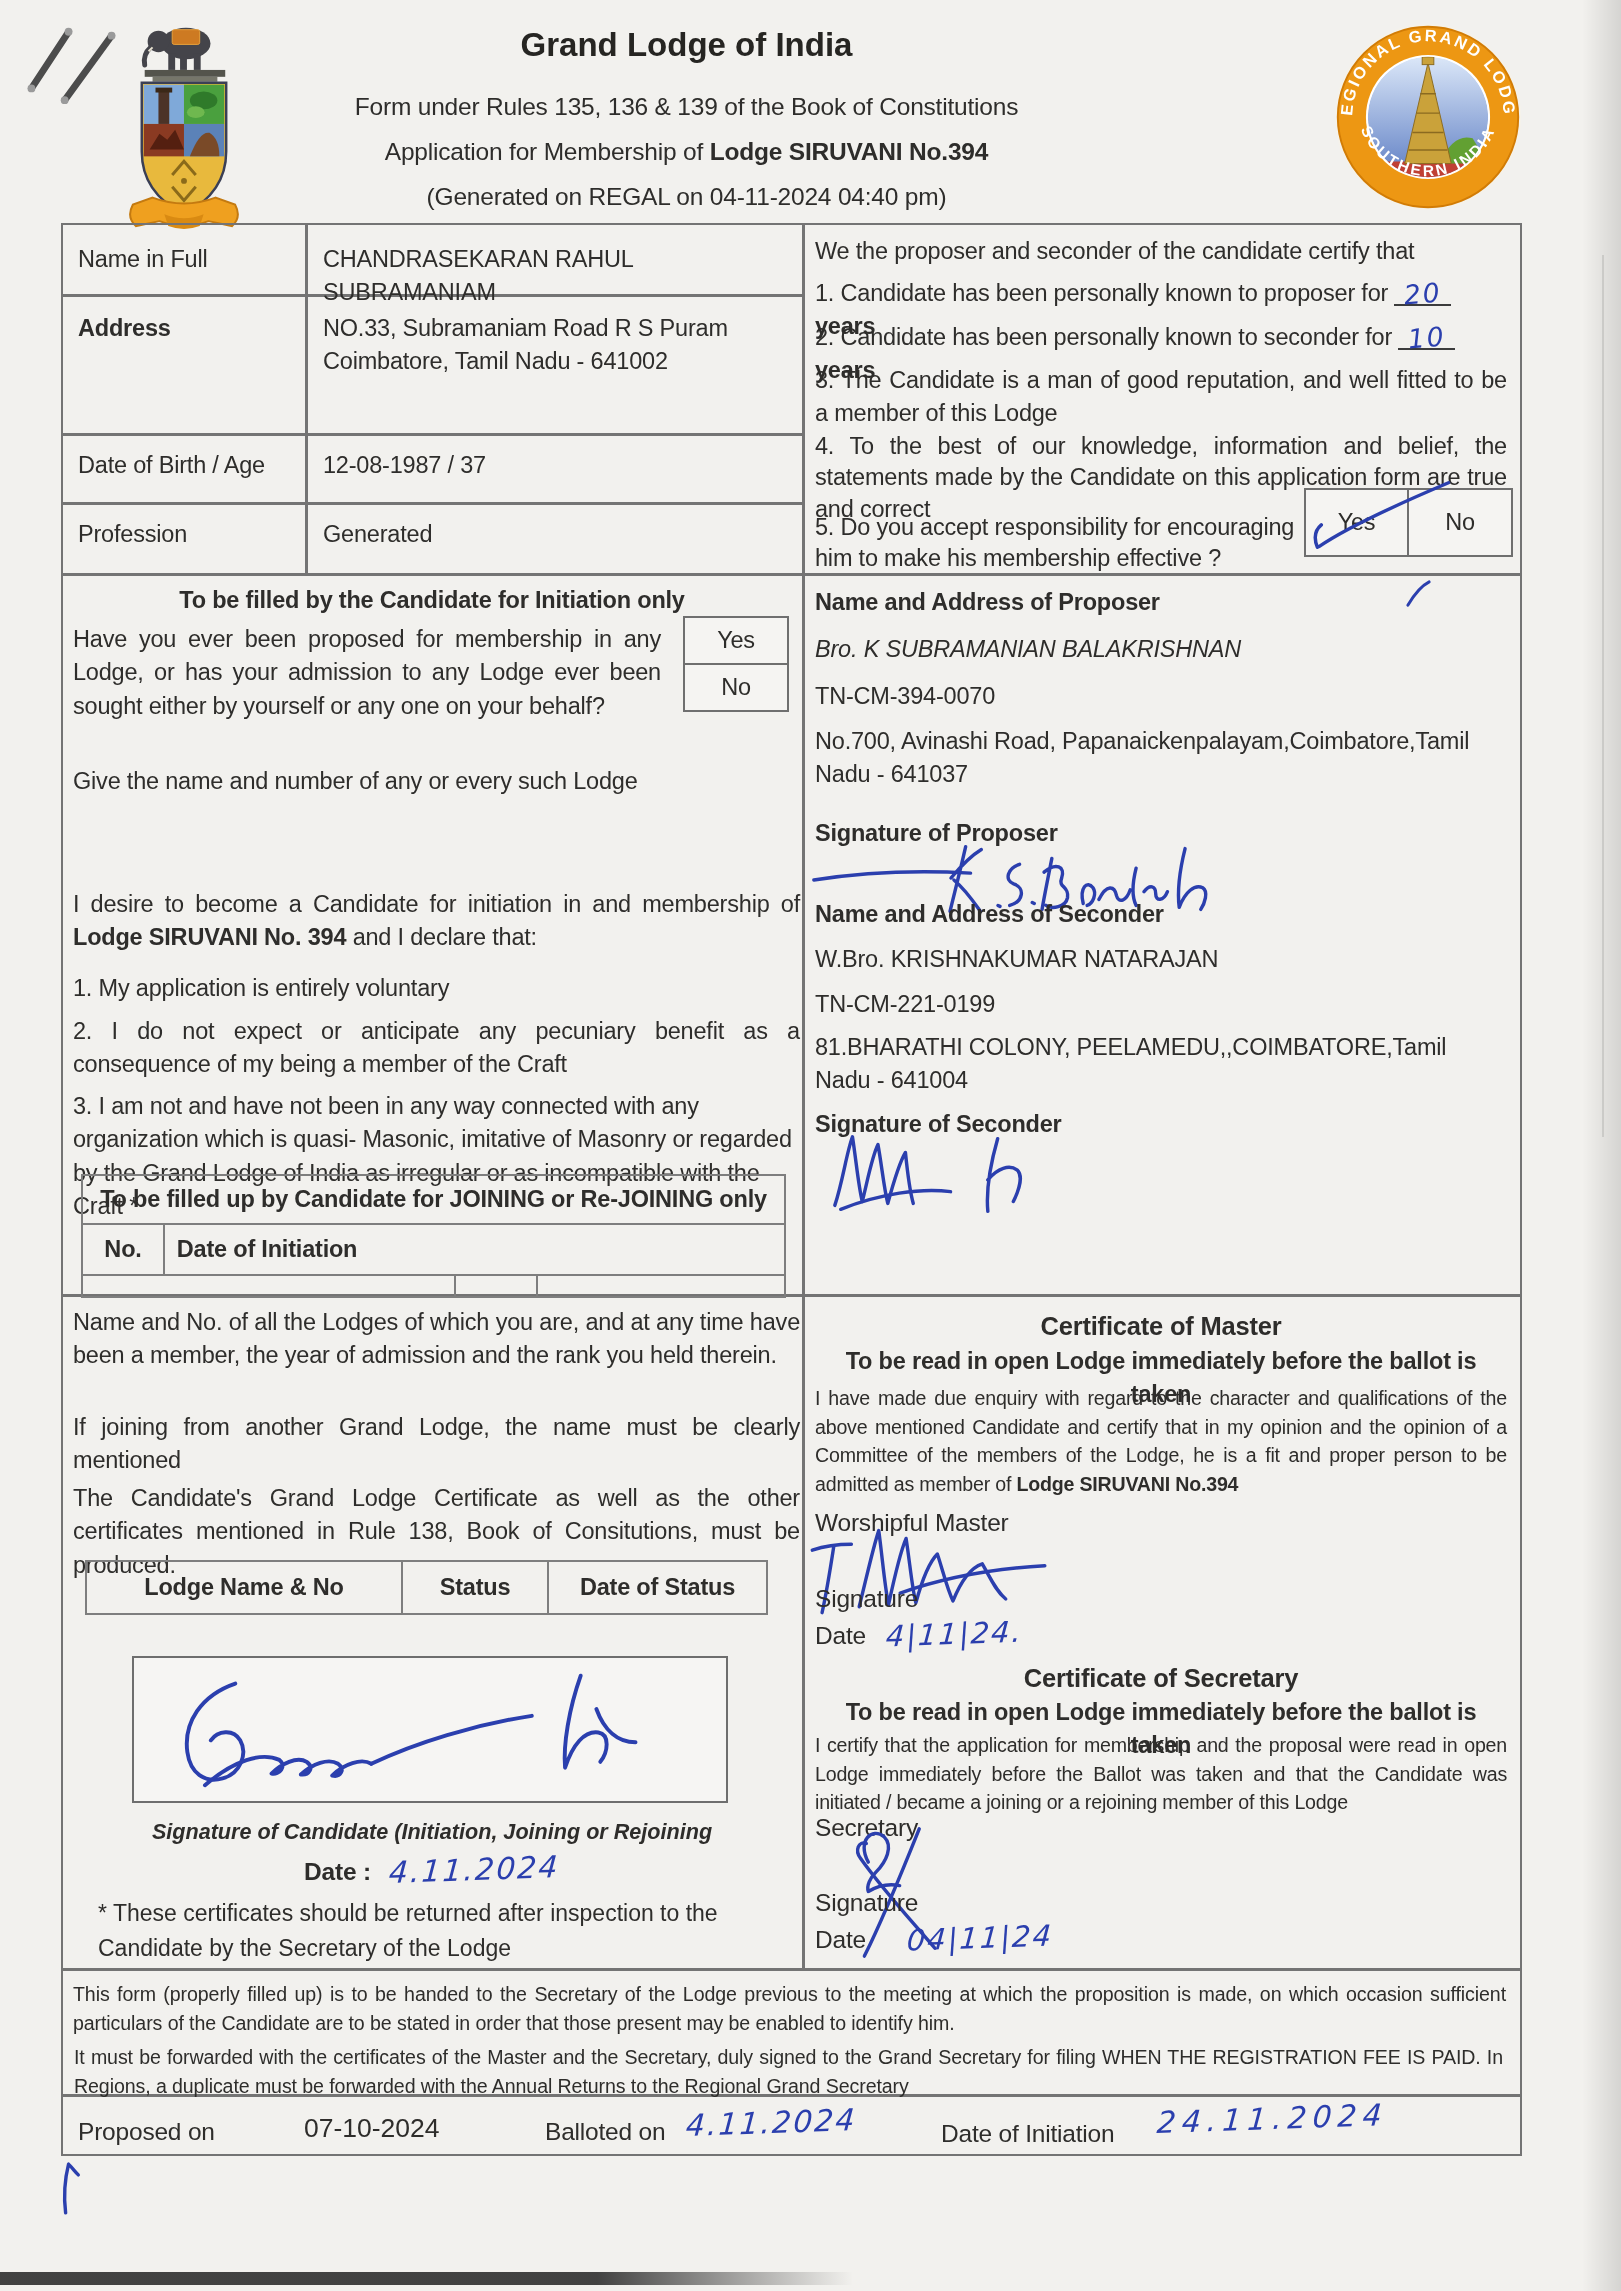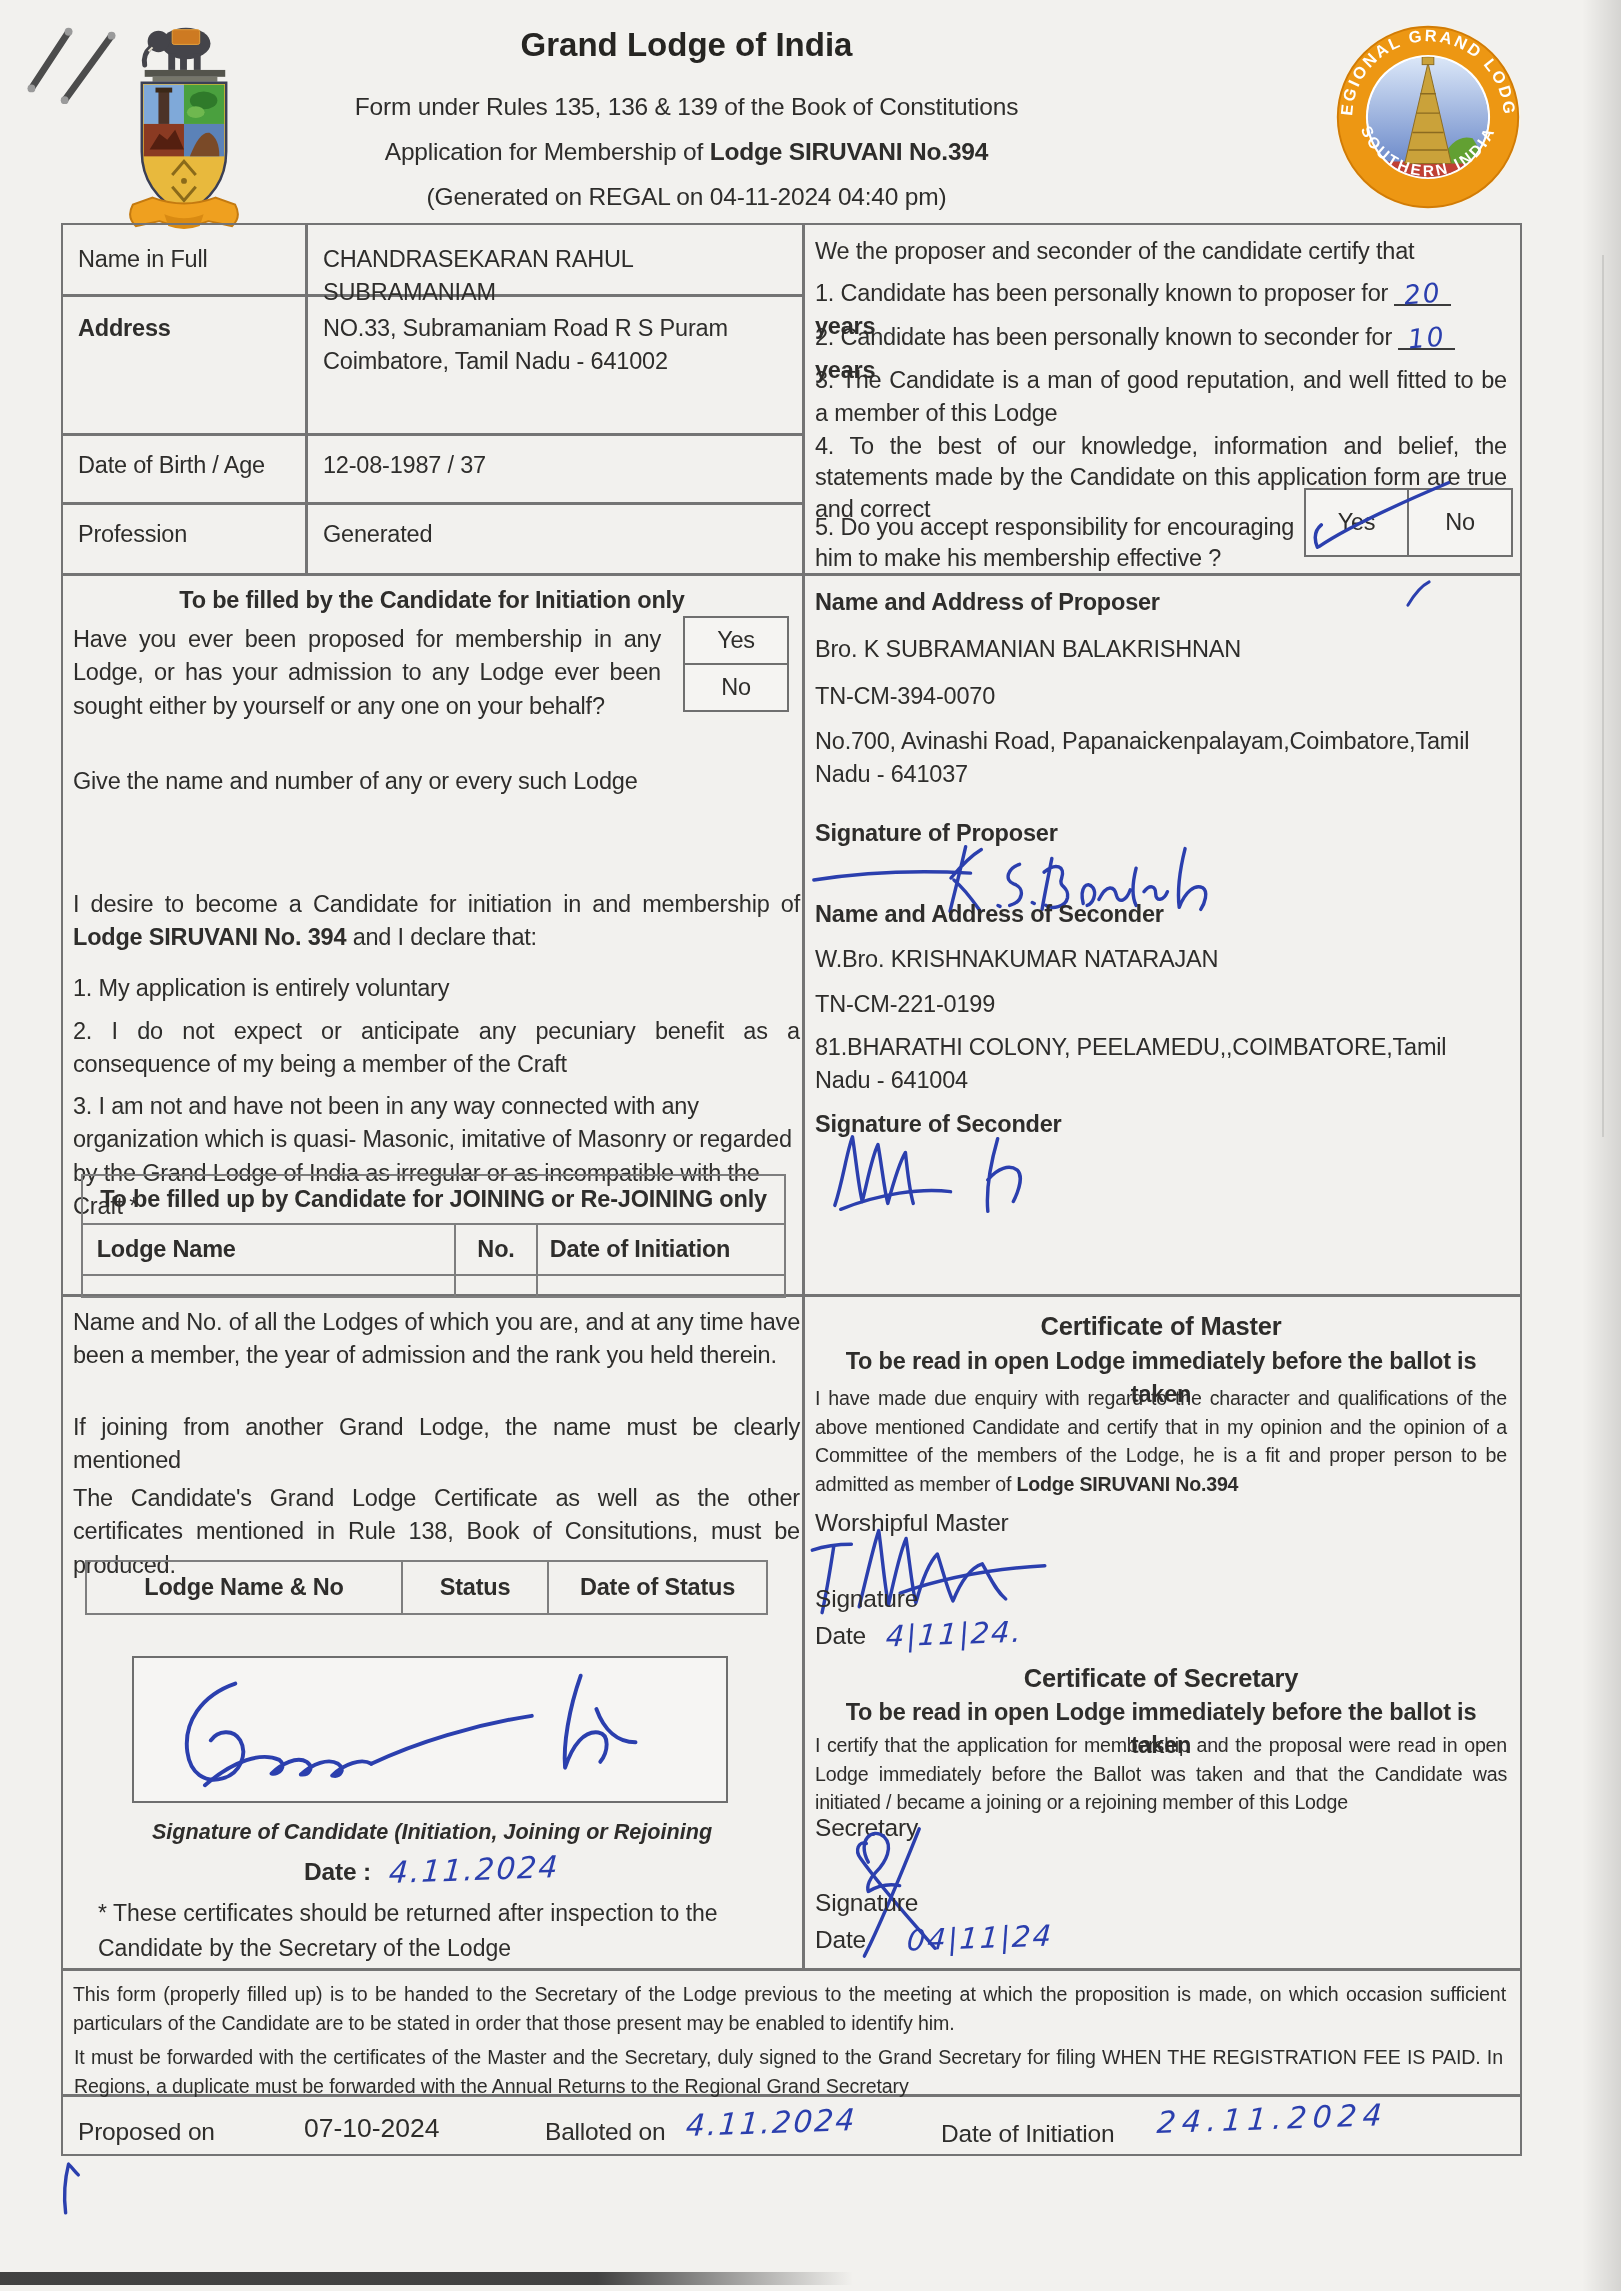--- a/index.html
+++ b/index.html
@@ -178,36 +178,35 @@
 <div class="abs t j" style="left:73px;top:888px;width:727px;">
   <span>I desire to become a Candidate for initiation in and membership of </span><span class="b">Lodge SIRUVANI No. 394</span><span> and I declare that:</span>
 </div>
 <div class="abs t" style="left:73px;top:972px;width:727px;">1. My application is entirely voluntary</div>
 <div class="abs t j" style="left:73px;top:1015px;width:727px;">2. I do not expect or anticipate any pecuniary benefit as a consequence of my being a member of the Craft</div>
 <div class="abs t" style="left:73px;top:1090px;width:727px;">3. I am not and have not been in any way connected with any organization which is quasi- Masonic, imitative of Masonry or regarded by the Grand Lodge of India as irregular or as incompatible with the Craft *</div>
 
 <div class="abs" style="left:81px;top:1174px;width:705px;border:2.5px solid #7e7e7e;">
   <div class="t c b" style="height:47px;line-height:47px;border-bottom:2.5px solid #7e7e7e;">To be filled up by Candidate for JOINING or Re-JOINING only</div>
   <div style="display:flex;height:49px;border-bottom:2.5px solid #7e7e7e;">
-    <div class="t b" style="width:373px;line-height:49px;padding-left:13.7px;border-right:2.5px solid #7e7e7e;box-sizing:border-box;">Lodge Name</div>
     <div class="t b c" style="width:82px;line-height:49px;border-right:2.5px solid #7e7e7e;box-sizing:border-box;">No.</div>
     <div class="t b" style="flex:1;line-height:49px;padding-left:11.8px;">Date of Initiation</div>
   </div>
   <div style="display:flex;height:19.6px;">
     <div style="width:373px;border-right:2.5px solid #7e7e7e;box-sizing:border-box;"></div>
     <div style="width:82px;border-right:2.5px solid #7e7e7e;box-sizing:border-box;"></div>
     <div style="flex:1;"></div>
   </div>
 </div>
 
 <div class="abs t b" style="left:815px;top:586px;">Name and Address of Proposer</div>
 <svg class="abs sig" style="left:1402px;top:578px;" width="33" height="33" viewBox="0 0 34 34">
     <path d="M6,28 C12,18 20,8 28,4" stroke-width="3" stroke="#3a3a3a"></path>
   </svg>
-<div class="abs t" style="left:815px;top:633px;">Bro. K SUBRAMANIAN BALAKRISHNAN</div>
+<div class="abs t" style="left:815px;top:633px;font-style:italic;">Bro. K SUBRAMANIAN BALAKRISHNAN</div>
 <div class="abs t" style="left:815px;top:680px;">TN-CM-394-0070</div>
 <div class="abs t" style="left:815px;top:725px;width:691px;">No.700, Avinashi Road, Papanaickenpalayam,Coimbatore,Tamil Nadu - 641037</div>
 <div class="abs t b" style="left:815px;top:817px;">Signature of Proposer</div>
 <svg class="abs sig" style="left:806px;top:829px;" width="431" height="98" viewBox="0 0 440 100">
   <path d="M8,52 C60,44 115,42 168,45" stroke-width="3.5"></path>
   <path d="M163,18 C158,40 151,68 147,84 M148,50 C159,37 169,27 179,21 M151,52 C163,62 171,74 178,84" stroke-width="3.5"></path>
   <path d="M196,78 l2,1 M218,36 C206,40 202,52 212,56 C224,60 222,74 208,78 M231,75 l2,1" stroke-width="3.5"></path>
   <path d="M251,30 C247,50 243,70 241,82 M243,44 C255,34 265,38 261,50 C257,60 269,58 267,70 C265,80 251,82 245,78" stroke-width="3.5"></path>
   <path d="M283,76 C279,60 287,52 293,60 C297,66 293,76 287,78 M299,72 C307,56 315,58 317,68 C319,76 327,74 331,62 M337,40 C333,56 333,70 337,78 M345,64 C351,56 357,58 357,66 C357,74 365,74 369,64" stroke-width="3.5"></path>
   <path d="M387,20 C381,44 379,64 381,80 C387,64 397,56 405,60 C411,64 407,76 403,82" stroke-width="3.5"></path>

